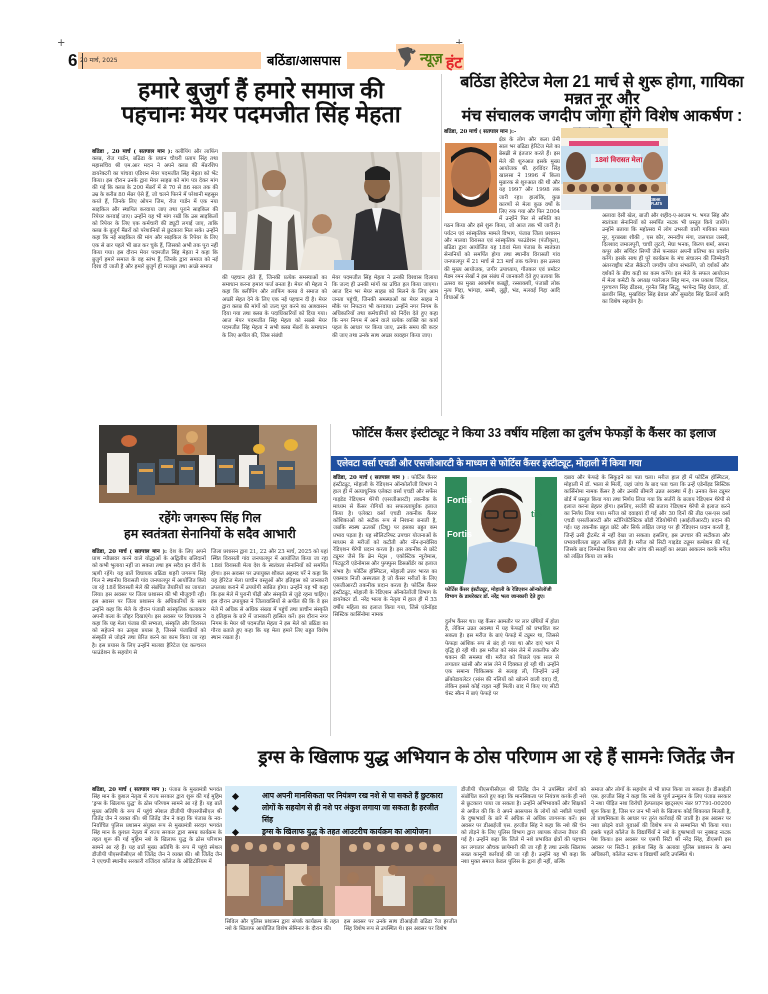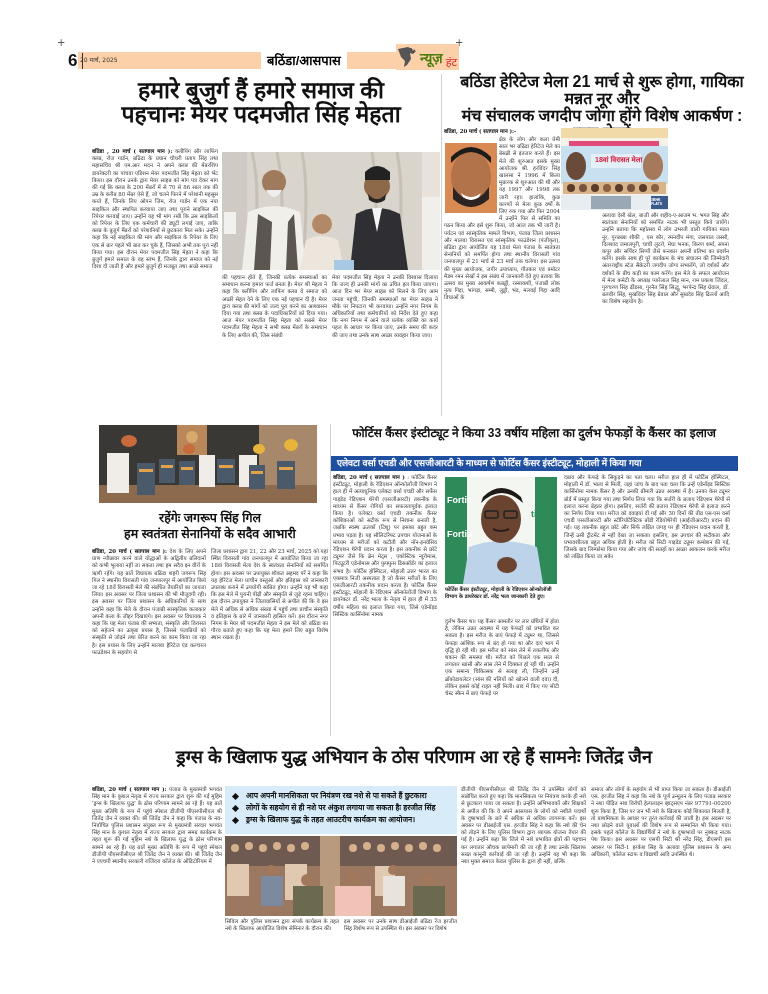--- a/index.html
+++ b/index.html
@@ -11,38 +11,38 @@
   
   .masthead { position: absolute; left: 68px; top: 52px; width: 388px; height: 17px; display: flex; align-items: center; }
   .page-num { font-family: "Liberation Sans", sans-serif; font-weight: 700; font-size: 17px; color: #111; width: 12px; }
   .mast-divider { width: 1px; height: 16px; background: #333; margin: 0 3px 0 2px; }
   .mast-band { position: absolute; left: 78px; top: 52px; width: 378px; height: 17px; background: #fcd0a8; }
   .mast-date { position: absolute; left: 80px; top: 56px; font-size: 6px; color: #333; }
   .mast-section { position: absolute; left: 225px; top: 52px; height: 17px; background: #fff; padding: 0 6px; font-family: "Liberation Sans", sans-serif; font-weight: 700; font-size: 13px; color: #000000; line-height: 17px; margin-left: 36px; }
   .mast-logo { position: absolute; left: 396px; top: 44px; display: flex; align-items: center; height: 26px; background: #fcd0a8; padding-right: 2px; }
   .mast-logo-bird { width: 22px; height: 24px; }
   .mast-logo-text1 { font-family: "Liberation Sans", sans-serif; font-weight: 700; font-size: 14px; color: #4d7c0f; margin-left: 2px; }
-  .mast-logo-text2 { font-family: "Liberation Sans", sans-serif; font-weight: 400; font-size: 11px; color: #e4262a; margin-left: 3px; margin-top: 9px; }
+  .mast-logo-text2 { font-family: "Liberation Sans", sans-serif; font-weight: 700; font-size: 16px; color: #e4262a; margin-left: 3px; margin-top: 9px; }
 
   
   .body-text { font-family: "DejaVu Serif", serif; font-size: 5.4px; line-height: 7.2px; color: #333; text-align: justify; }
   .dateline { font-weight: 700; color: #111; }
   .col { position: absolute; overflow: hidden; }
 
   .headline { position: absolute; font-family: "Liberation Sans", sans-serif; font-weight: 700; color: #111; text-align: center; line-height: 1.05; }
 
   
   .photo { position: absolute; overflow: hidden; }
   .photo svg { display: block; width: 100%; height: 100%; }
   .caption { font-family: "DejaVu Serif", serif; font-size: 5.2px; line-height: 7px; font-weight: 700; color: #222; }
 
   .blue-bar { position: absolute; background: #1f4fa0; color: #fff; font-family: "Liberation Sans", sans-serif; font-weight: 700; font-size: 10.5px; line-height: 15px; padding-left: 6px; white-space: nowrap; overflow: hidden; }
 
   .quote-box { position: absolute; background: #d7ecf8; padding: 4px 6px; }
-  .quote-line { display: flex; align-items: flex-start; font-family: "Liberation Sans", sans-serif; font-weight: 700; font-size: 7.6px; color: #111; line-height: 12px; }
+  .quote-line { display: flex; align-items: flex-start; font-family: "Liberation Sans", sans-serif; font-weight: 700; font-size: 7.6px; color: #111; line-height: 12px; gap: 16px; }
   .diamond { width: 5px; height: 5px; background: #111; transform: rotate(45deg); margin: 3.5px 8px 0 2px; flex: 0 0 auto; }
 
   .rule-v { position: absolute; width: 1px; background: #cfcfcf; }
 </style>
 </head>
 <body>
 
 <span class="crop-mark" style="left:57px;top:38px;">+</span>
 <span class="crop-mark" style="left:455px;top:38px;">+</span>
 
@@ -245,21 +245,21 @@
   <span>फोर्टिस कैंसर इंस्टीट्यूट, मोहाली के रेडिएशन ऑन्कोलॉजी विभाग के डायरेक्टर डॉ. नरेंद्र भला जानकारी देते हुए।</span>
 </div>
 
 <div class="col body-text" style="left:445px;top:618px;width:114px;height:118px;">
   <span>दुर्लभ कैंसर था। यह कैंसर आमतौर पर लार ग्रंथियों में होता है, लेकिन उन्नत अवस्था में यह फेफड़ों को प्रभावित कर सकता है। इस मरीज के बाएं फेफड़े में ट्यूमर था, जिससे फेफड़ा आंशिक रूप से बंद हो गया था और दाएं भाग में वृद्धि हो रही थी। इस मरीज को सांस लेने में तकलीफ और थकान की समस्या थी। मरीज को पिछले एक साल से लगातार खांसी और सांस लेने में दिक्कत हो रही थी। उन्होंने एक समान्य चिकित्सक से सलाह ली, जिन्होंने उन्हें ब्रोंकोडायलेटर (सांस की नलियों को खोलने वाली दवा) दी, लेकिन इससे कोई राहत नहीं मिली। बाद में किए गए सीटी चेस्ट स्कैन में बाएं फेफड़े पर</span>
 </div>
 <div class="col body-text" style="left:564px;top:474px;width:166px;height:262px;">
   <span>दबाव और फेफड़े के सिकुड़ने का पता चला। मरीज हाल ही में फोर्टिस हॉस्पिटल, मोहाली में डॉ. भाला से मिलीं, जहां जांच के बाद पता चला कि उन्हें एडेनॉइड सिस्टिक कार्सिनोमा नामक कैंसर है और उनकी बीमारी उन्नत अवस्था में है। उनका केस ट्यूमर बोर्ड में प्रस्तुत किया गया तथा निर्णय लिया गया कि सर्जरी के बजाय रेडिएशन थेरेपी से इलाज करना बेहतर होगा। इसलिए, सर्जरी की बजाय रेडिएशन थेरेपी से इलाज करने का निर्णय लिया गया। मरीज को दवाइयां दी गईं और 30 दिनों की तीव्र एस-एस वर्सा एचडी एसजीआरटी और स्टीरियोटैक्टिक बॉडी रेडियोथेरेपी (आईजीआरटी) प्रदान की गई। यह तकनीक बहुत छोटे और सिर्फ लक्षित जगह पर ही रेडिएशन प्रदान करती है, जिन्हें उसी ट्रीटमेंट से नहीं देखा जा सकता। इसलिए, इस उपचार की सटीकता और प्रभावशीलता बहुत अधिक होती है। मरीज को सिटी गाइडेड ट्यूमर कम्प्रेशन की गई, जिसके बाद लिम्फोमा किया गया और जांच की सतहों का अच्छा आकलन करके मरीज को लक्षित किया जा सके।</span>
 </div>
 
-<div class="headline" style="left:94px;top:742px;width:640px;font-size:18px;line-height:30px;text-align:center;white-space:nowrap;">
+<div class="headline" style="left:94px;top:742px;width:640px;font-size:18px;line-height:30px;text-align:right;white-space:nowrap;">
   <span>ड्रग्स के खिलाफ युद्ध अभियान के ठोस परिणाम आ रहे हैं सामनेः  जितेंद्र जैन</span>
 </div>
 
 <div class="col body-text" style="left:92px;top:786px;width:130px;height:160px;">
   <span class="dateline">बठिंडा, 20 मार्च ( सतपाल मान ):</span>
   <span>पंजाब के मुख्यमंत्री भगवंत सिंह मान के कुशल नेतृत्व में राज्य सरकार द्वारा शुरू की गई मुहिम 'ड्रग्स के खिलाफ युद्ध' के ठोस परिणाम सामने आ रहे हैं। यह बातें मुख्य अतिथि के रूप में पहुंचे स्पेशल डीजीपी पीएसपीसीएल श्री जितेंद्र जैन ने व्यक्त की। श्री जितेंद्र जैन ने कहा कि पंजाब के नव-निर्वाचित पुलिस प्रशासन संयुक्त रूप से मुख्यमंत्री सरदार भगवंत सिंह मान के कुशल नेतृत्व में राज्य सरकार द्वारा समग्र कार्यक्रम के तहत शुरू की गई मुहिम नशे के खिलाफ युद्ध के ठोस परिणाम सामने आ रहे हैं। यह बातें मुख्य अतिथि के रूप में पहुंचे स्पेशल डीजीपी पीएसपीसीएल श्री जितेंद्र जैन ने व्यक्त की। श्री जितेंद्र जैन ने एएचपी स्थानीय सरकारी राजिंदरा कॉलेज के ऑडिटोरियम में</span>
 </div>
 
 <div class="quote-box" style="left:225px;top:786px;width:232px;height:48px;">
   <div class="quote-line">

